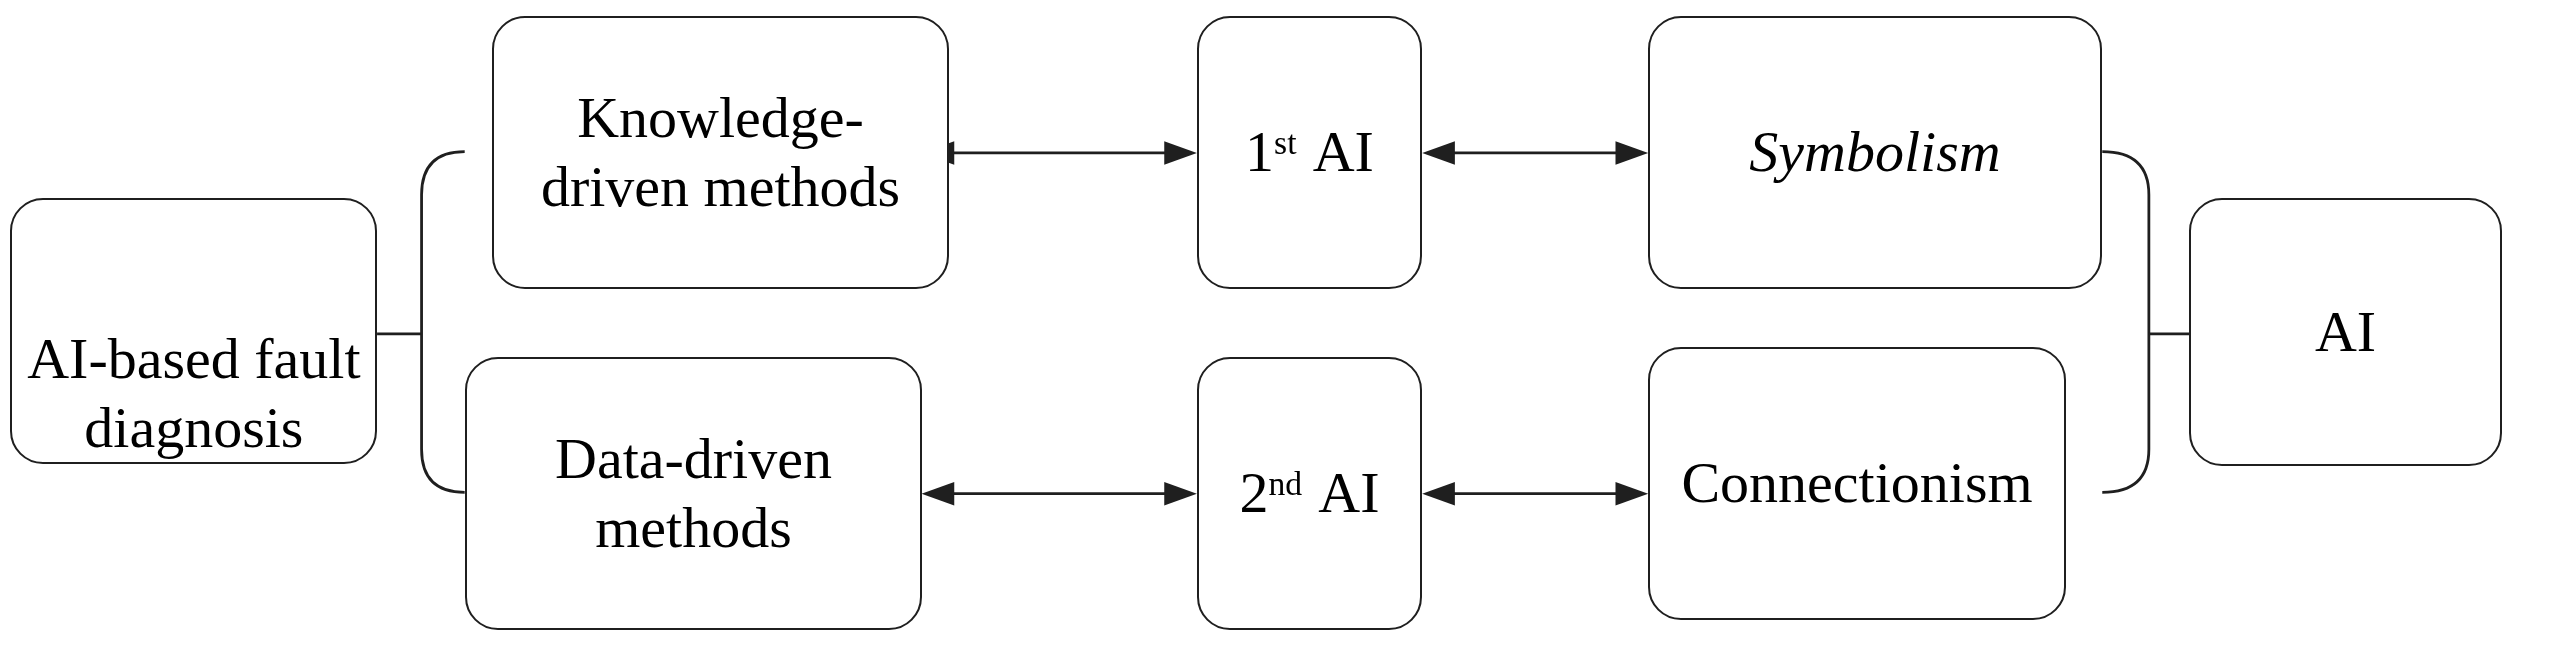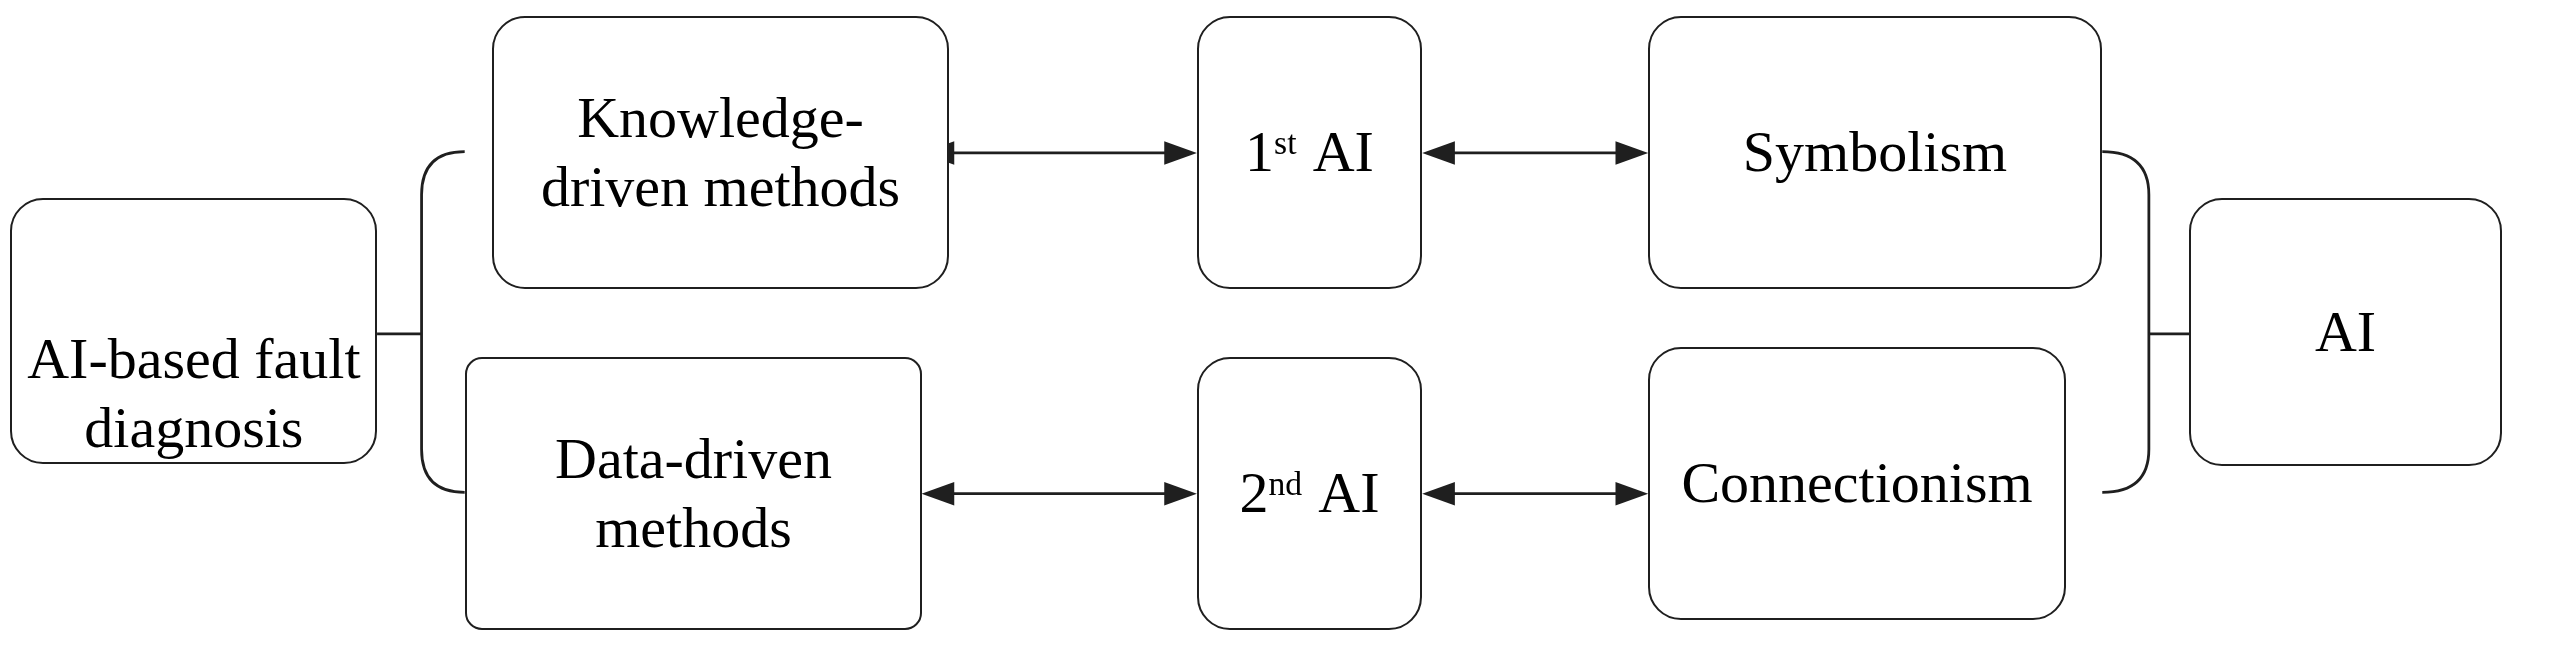--- a/index.html
+++ b/index.html
@@ -59,22 +59,22 @@
     position: relative;
     top: -0.52em;
     letter-spacing: 0;
   }
   .node .gen-rest { margin-left: 0.28em; }
 
   
   .node-root          { left: 10.4px;   top: 198px; width: 367px; height: 266px; justify-content: flex-end; }
   .node-knowledge     { left: 465px;  top: 16px;  width: 457px; height: 273px; margin-left: 27px; }
   .node-first-ai      { left: 1197px; top: 16px;  width: 225px; height: 273px; }
-  .node-symbolism     { left: 1648px; top: 16px;  width: 454px; height: 273px; }
-  .node-data          { left: 465px;  top: 357px; width: 457px; height: 273px; border-radius: 17px; }
+  .node-symbolism     { left: 1648px; top: 16px;  width: 454px; height: 273px; font-style: italic; }
+  .node-data          { left: 465px;  top: 357px; width: 457px; height: 273px; }
   .node-second-ai     { left: 1197px; top: 357px; width: 225px; height: 273px; }
   .node-connectionism { left: 1648px; top: 347px; width: 418px; height: 273px; }
   .node-ai            { left: 2189px; top: 198px; width: 313px; height: 268px; }
 </style>
 </head>
 <body>
 
 <div class="stage">
 
   <svg class="connectors" viewBox="0 0 3704 929" xmlns="http://www.w3.org/2000/svg">

